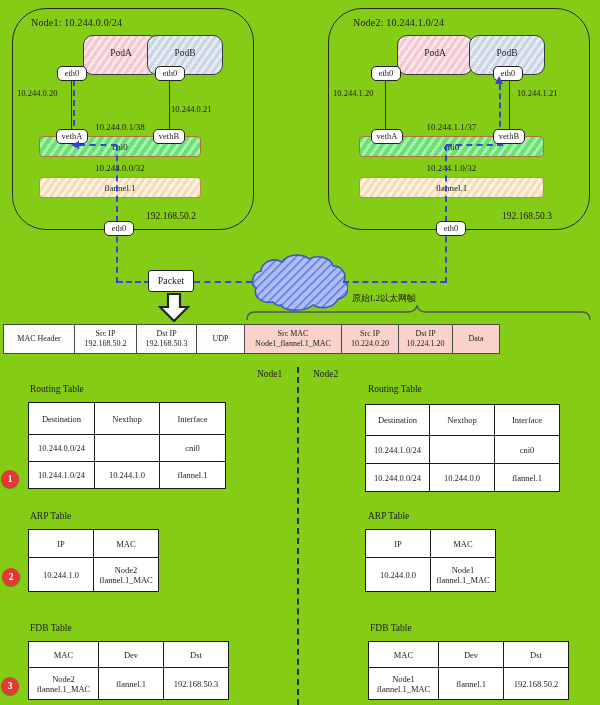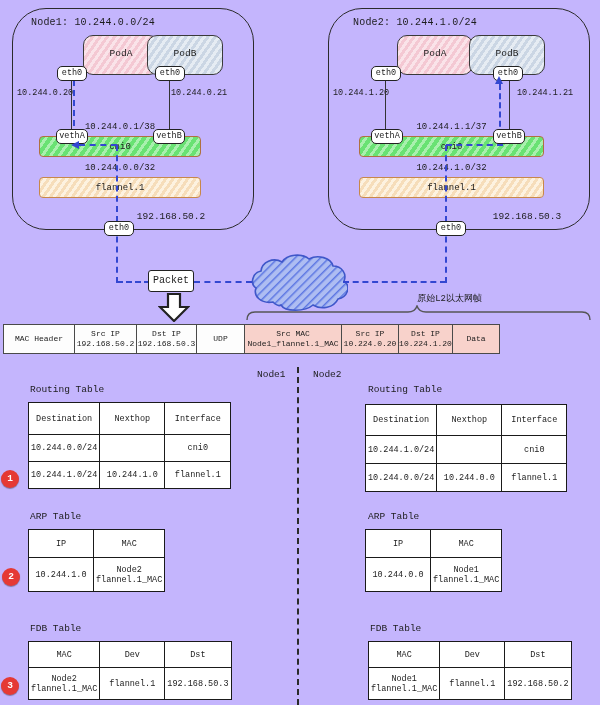--- a/index.html
+++ b/index.html
@@ -1,19 +1,19 @@
 <!DOCTYPE html>
 <html><head>
 <meta charset="utf-8">
 <style>
   * { margin:0; padding:0; box-sizing:border-box; }
   html,body { background:#fff; }
   .stage {
-    position:relative; width:600px; height:705px; background:#c4b5fd;
-    font-family:Liberation Mono, monospace; color:#1c1c1c; overflow:hidden;
+    position:relative; width:600px; height:705px; background:#84cc16;
+    font-family:Liberation Serif, serif; color:#1c1c1c; overflow:hidden;
   }
   .abs { position:absolute; }
   
   .node { position:absolute; border:1.7px solid #2b2b2b; border-radius:34px; background:transparent; }
   .node-title { position:absolute; font-size:10px; letter-spacing:.2px; white-space:nowrap; }
   .pod { position:absolute; width:76px; height:40px; border:1.5px solid #3a3a3a; border-radius:10px; }
   .pod-pink  { background:repeating-linear-gradient(125deg,#f4c8d3 0 3px,#fae3e9 3px 6px);margin-left:44px; }
   .pod-blue  { background:repeating-linear-gradient(125deg,#cbd6e4 0 3px,#e6ecf3 3px 6px); }
   .pod-label { display:block; text-align:center; padding-top:12px; font-size:9.5px; }
   .chip { position:absolute; height:15px; background:#fff; border:1.4px solid #222; border-radius:5px;
@@ -30,21 +30,21 @@
   .dash-h { position:absolute; height:0; border-top:2px dashed #3347d1; z-index:5; }
   .dash-v { position:absolute; width:0; border-left:2px dashed #3347d1; z-index:5; }
   .arrow-left { position:absolute; width:0; height:0; z-index:6;
     border-top:4px solid transparent; border-bottom:4px solid transparent; border-right:8px solid #3347d1; }
   .arrow-up { position:absolute; width:0; height:0; z-index:6;
     border-left:4px solid transparent; border-right:4px solid transparent; border-bottom:8px solid #3347d1; }
   .dash-sep { position:absolute; width:0; border-left:2.5px dashed #2a2a2a; }
   
   .packet-box { position:absolute; width:46px; height:22px; background:#fff; border:1.6px solid #222;
     border-radius:3px; font-size:10px; text-align:center; line-height:19px; z-index:6; }
-  .frame-label { position:absolute; font-size:9px; text-align:right; width:130px; white-space:nowrap; }
+  .frame-label { position:absolute; font-size:9px; text-align:left; width:130px; white-space:nowrap; }
   
   .ptable { position:absolute; display:flex; border:1.3px solid #4a4a4a; background:#fdfdfd; height:30px; }
   .pcell { border-left:1.3px solid #4a4a4a; display:flex; flex-direction:column; justify-content:center;
     text-align:center; font-size:8px; line-height:1.3; height:100%; }
   .pcell:first-child { border-left:none;justify-content:center; }
   .pcell.pink { background:#f8d2cb; }
   
   .tbl-title { position:absolute; font-size:9.5px; white-space:nowrap; }
   table.htable { position:absolute; border-collapse:collapse; background:#fff; }
   table.htable td { border:1.5px solid #1a1a1a; text-align:center; font-size:8.5px; padding:0 2px; white-space:pre-line; }
@@ -61,21 +61,21 @@
     <div class="node-title" style="left:18px;top:8px">Node1: 10.244.0.0/24</div>
     <div class="pod pod-pink" style="left:26px;top:26px">
       <span class="pod-label">PodA</span>
     </div>
     <div class="pod pod-blue" style="left:134px;top:26px">
       <span class="pod-label">PodB</span>
     </div>
     <div class="chip" style="left:44px;top:57px;width:30px">eth0</div>
     <div class="chip" style="left:142px;top:57px;width:30px">eth0</div>
     <div class="ip-label" style="left:4px;top:79px">10.244.0.20</div>
-    <div class="ip-label" style="left:158px;top:79px">10.244.0.21</div>
+    <div class="ip-label" style="left:158px;top:95px">10.244.0.21</div>
     <div class="line-v" style="left:58px;top:72px;height:48px"></div>
     <div class="line-v" style="left:156px;top:72px;height:48px"></div>
     <div class="chip" style="left:43px;top:120px;width:32px">vethA</div>
     <div class="chip" style="left:140px;top:120px;width:32px">vethB</div>
     <div class="cidr" style="left:26px;top:113px;width:162px">10.244.0.1/38</div>
     <div class="bar bar-green" style="left:26px;top:127px;width:162px">
       <span>cni0</span>
     </div>
     <div class="cidr" style="left:26px;top:154px;width:162px">10.244.0.0/32</div>
     <div class="bar bar-orange" style="left:26px;top:168px;width:162px">

